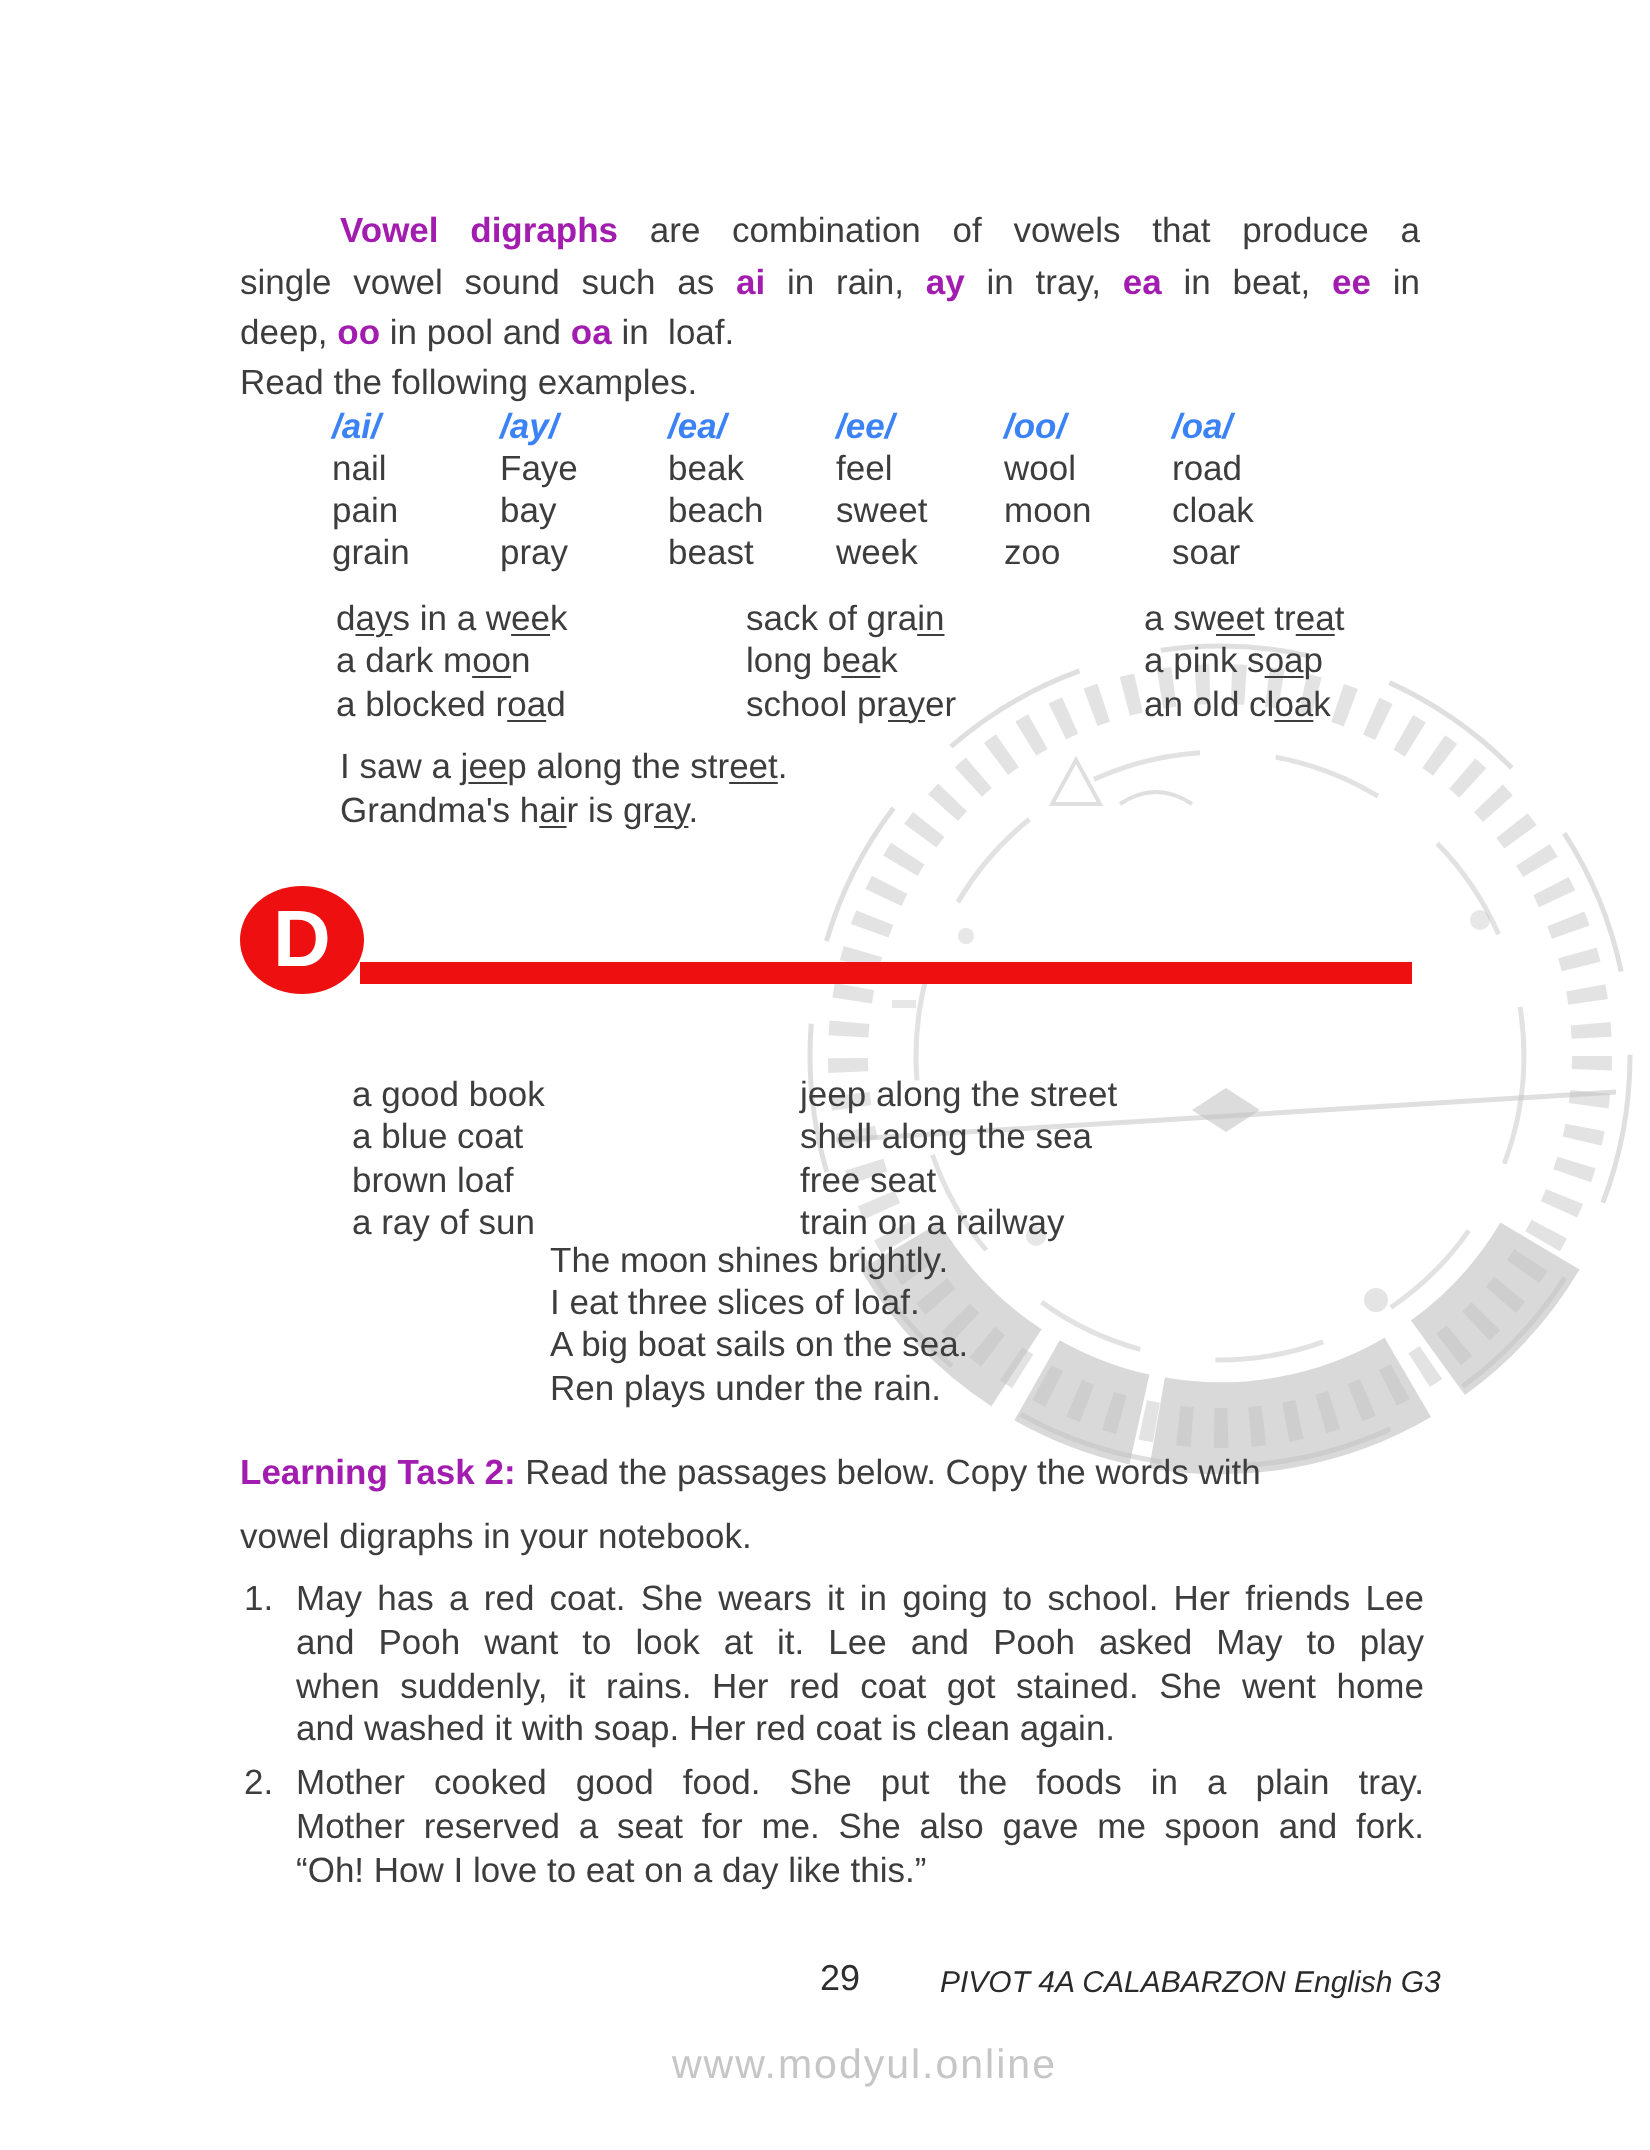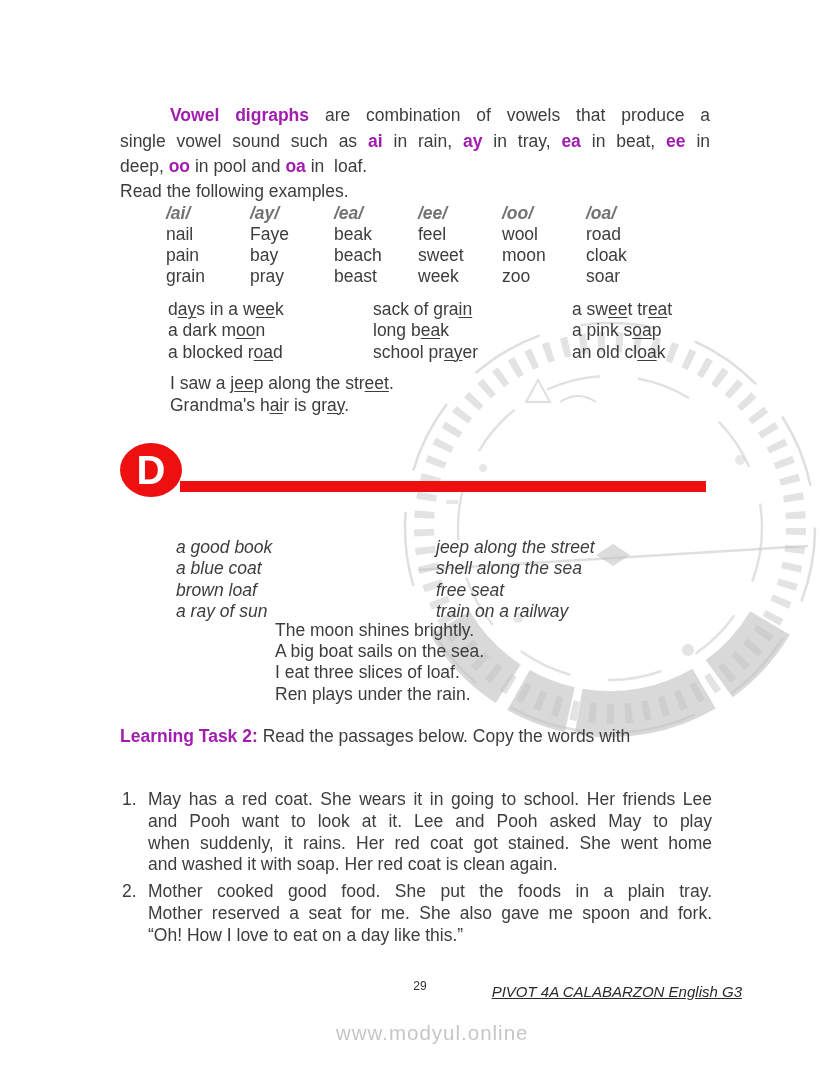--- a/index.html
+++ b/index.html
@@ -12,46 +12,46 @@
   .b{font-weight:700;color:#a21caf;}
   .u{text-decoration:underline;text-underline-offset:2px;text-decoration-thickness:1px;}
   .jl{text-align:justify;text-align-last:justify;}
   .line{white-space:pre-wrap;}
   
   .intro{left:120px;top:103px;width:590px;line-height:25.5px;}
   .intro .first{padding-left:50px;}
   
   .lead{left:120px;top:181px;}
   .dtable{left:166px;top:203px;display:grid;grid-template-columns:repeat(6,84px);grid-auto-rows:21px;}
-  .dtable .th{font-weight:700;font-style:italic;color:#737373;}
+  .dtable .th{font-weight:700;font-style:italic;color:#3b82f6;}
   .phrases{top:299px;line-height:21.3px;}
   .pcol1{left:168px;} .pcol2{left:373px;} .pcol3{left:572px;}
   .sentences{left:170px;top:373px;line-height:21.5px;}
   
   .badge{
     left:120px;top:443px;width:62px;height:54px;border-radius:50%;
     background:var(--accent,#ee1010);display:flex;align-items:center;justify-content:center;
     color:#fff;font-size:40px;font-weight:700;line-height:1;z-index:2;
   }
   .rule{left:180px;top:481px;width:526px;height:11px;background:var(--accent,#ee1010);z-index:2;}
   
   .t1head{left:120px;top:493px;width:588px;line-height:25.5px;}
-  .t1cols{top:537px;line-height:21.4px;font-style:italic;}
-  .t1c1{left:176px;} .t1c2{left:436px;}
+  .t1cols{top:537px;line-height:21.4px;}
+  .t1c1{left:176px;} .t1c2{left:400px;}
   .t1sent{left:275px;top:620px;line-height:21.2px;}
   
   .t2l1{left:120px;top:726px;}
   .t2l2{left:120px;top:758px;}
   .pass{line-height:21.8px;}
   .p1{top:789px;} .p2{top:881px;}
   .pnum{left:122px;width:24px;}
   .pbody{left:148px;width:564px;}
   
-  .pageno{left:385px;top:979px;width:70px;text-align:center;font-size:12px;color:#2e2e2e;}
-  .edition{left:470px;top:983px;width:272px;text-align:right;font-style:italic;font-size:15px;color:#2a2a2a;text-decoration:underline;}
+  .pageno{left:385px;top:979px;width:70px;text-align:center;font-size:18px;color:#2e2e2e;}
+  .edition{left:470px;top:983px;width:272px;font-style:italic;font-size:15px;color:#2a2a2a;}
   .site{left:336px;top:1021px;font-size:20.5px;letter-spacing:1px;color:#c6c6c6;text-align:right;}
   .wm{left:388px;top:318px;z-index:0;}
   .content{z-index:1;}
 </style>
 </head>
 <body>
 
 <div class="page">
 
   <svg class="abs wm" width="440" height="420" viewBox="0 0 440 420">
@@ -140,26 +140,27 @@
     <div>a ray of sun</div>
   </div>
   <div class="abs txt t1cols t1c2 content">
     <div>jeep along the street</div>
     <div>shell along the sea</div>
     <div>free seat</div>
     <div>train on a railway</div>
   </div>
   <div class="abs txt t1sent content">
     <div>The moon shines brightly.</div>
+    <div>I eat three slices of loaf.</div>
     <div>A big boat sails on the sea.</div>
-    <div>I eat three slices of loaf.</div>
     <div>Ren plays under the rain.</div>
   </div>
 
   <div class="abs txt t2l1 line content"><span class="b">Learning Task 2:</span><span> Read the passages below. Copy the words with</span></div>
+  <div class="abs txt t2l2 content">vowel digraphs in your notebook.</div>
 
   <div class="abs txt pass p1 pnum content">1.</div>
   <div class="abs txt pass p1 pbody content">
     <div class="jl">May has a red coat. She wears it in going to school. Her friends Lee</div>
     <div class="jl">and Pooh want to look at it. Lee and Pooh asked May to play</div>
     <div class="jl">when suddenly, it rains. Her red coat got stained. She went home</div>
     <div>and washed it with soap. Her red coat is clean again.</div>
   </div>
 
   <div class="abs txt pass p2 pnum content">2.</div>

